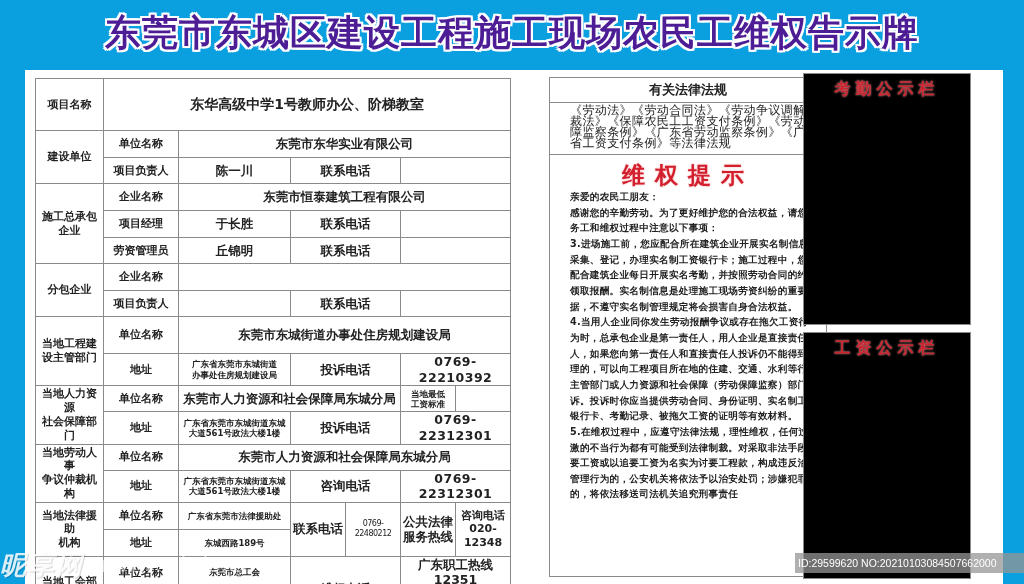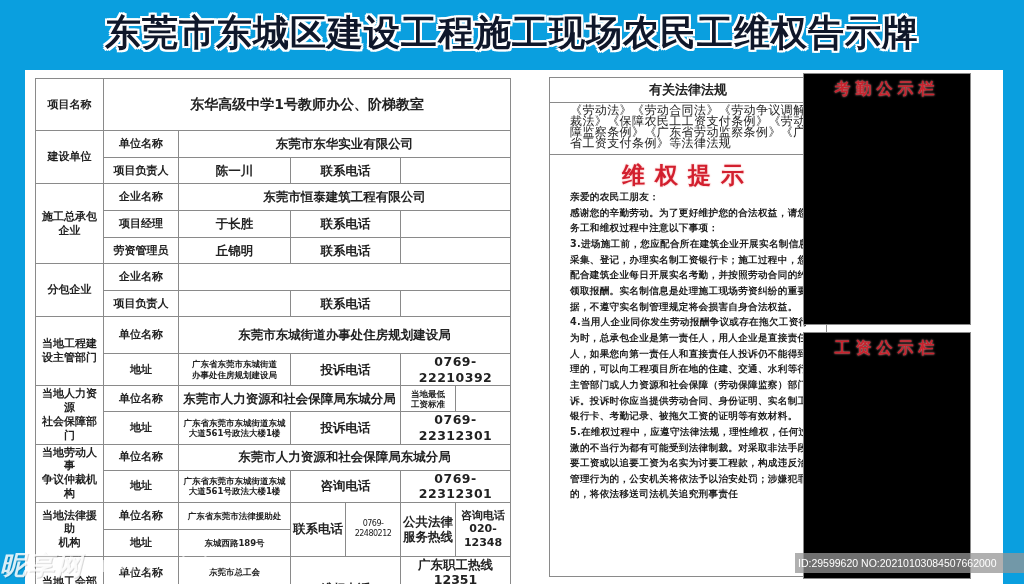--- a/index.html
+++ b/index.html
@@ -1,19 +1,19 @@
 <!DOCTYPE html>
 <html><head>
 <meta charset="utf-8">
 <style>
   * { box-sizing: border-box; margin: 0; padding: 0; }
   html, body { width: 1024px; height: 584px; overflow: hidden; }
   body { background: #0a9fdf; font-family: "DejaVu Sans", "Liberation Sans", sans-serif; position: relative; }
   .title-bar { position: absolute; left: 0; top: 0; width: 1024px; height: 66px; display: flex; align-items: center; justify-content: center; }
-  .title-text { font-size: 36px; font-weight: bold; color: #0f172a; letter-spacing: 1px;
+  .title-text { font-size: 36px; font-weight: bold; color: #4c1d95; letter-spacing: 1px;
     text-shadow: -2px -2px 0 #fff, 2px -2px 0 #fff, -2px 2px 0 #fff, 2px 2px 0 #fff, 0 2px 0 #fff, 0 -2px 0 #fff, 2px 0 0 #fff, -2px 0 0 #fff; }
   .board { position: absolute; left: 25px; top: 70px; width: 978px; height: 514px; background: #fff; }
   .left-table { position: absolute; left: 35px; top: 78px; width: 475px; border-collapse: collapse; table-layout: fixed; }
   .left-table td { border: 1.5px solid #8a8a8a; text-align: center; vertical-align: middle; color: #222; font-weight: bold; font-size: 11px; line-height: 1.25; padding: 0 2px; overflow: hidden; }
   .left-table td.cat { font-size: 11px; }
   .left-table td.big { font-size: 12.5px; }
   .left-table td.huge { font-size: 14px; }
   .left-table td.small { font-size: 8.5px; line-height: 1.2; }
   .left-table td.tiny { font-size: 8px; font-weight: normal; letter-spacing: -0.5px; }
   .left-table td.phone { font-size: 12.5px; letter-spacing: 0.5px; }

